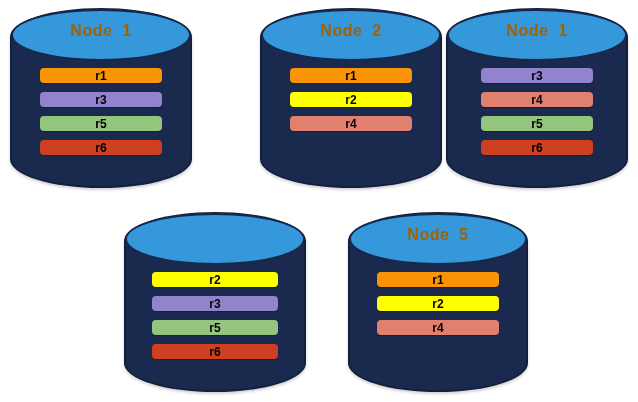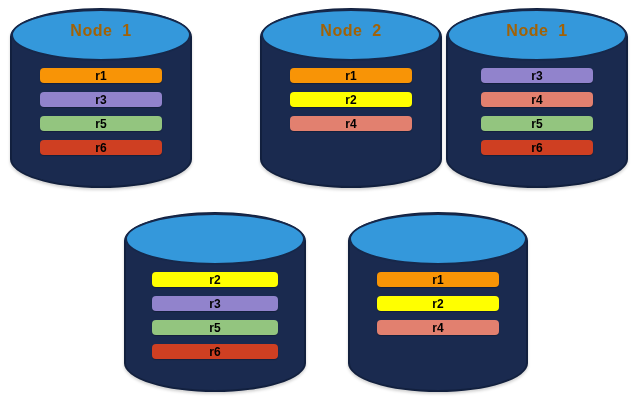--- a/index.html
+++ b/index.html
@@ -169,20 +169,21 @@
           <span class="bar-label">r5</span>
         </div>
         <div class="bar" style="width: 126px; background: rgb(207, 63, 34);">
           <span class="bar-label">r6</span>
         </div>
       </div>
     </div>
     <div class="node" style="left: 348px; top: 212px; width: 180px; height: 180px;">
       <div class="cyl-body"></div>
       <div class="cyl-top"></div>
+      <div class="node-label">Node  5</div>
       <div class="bars" style="top: 60px;">
         <div class="bar" style="width: 122px; background: rgb(248, 148, 6);">
           <span class="bar-label">r1</span>
         </div>
         <div class="bar" style="width: 122px; background: rgb(255, 255, 0);">
           <span class="bar-label">r2</span>
         </div>
         <div class="bar" style="width: 122px; background: rgb(226, 128, 111);">
           <span class="bar-label">r4</span>
         </div>

